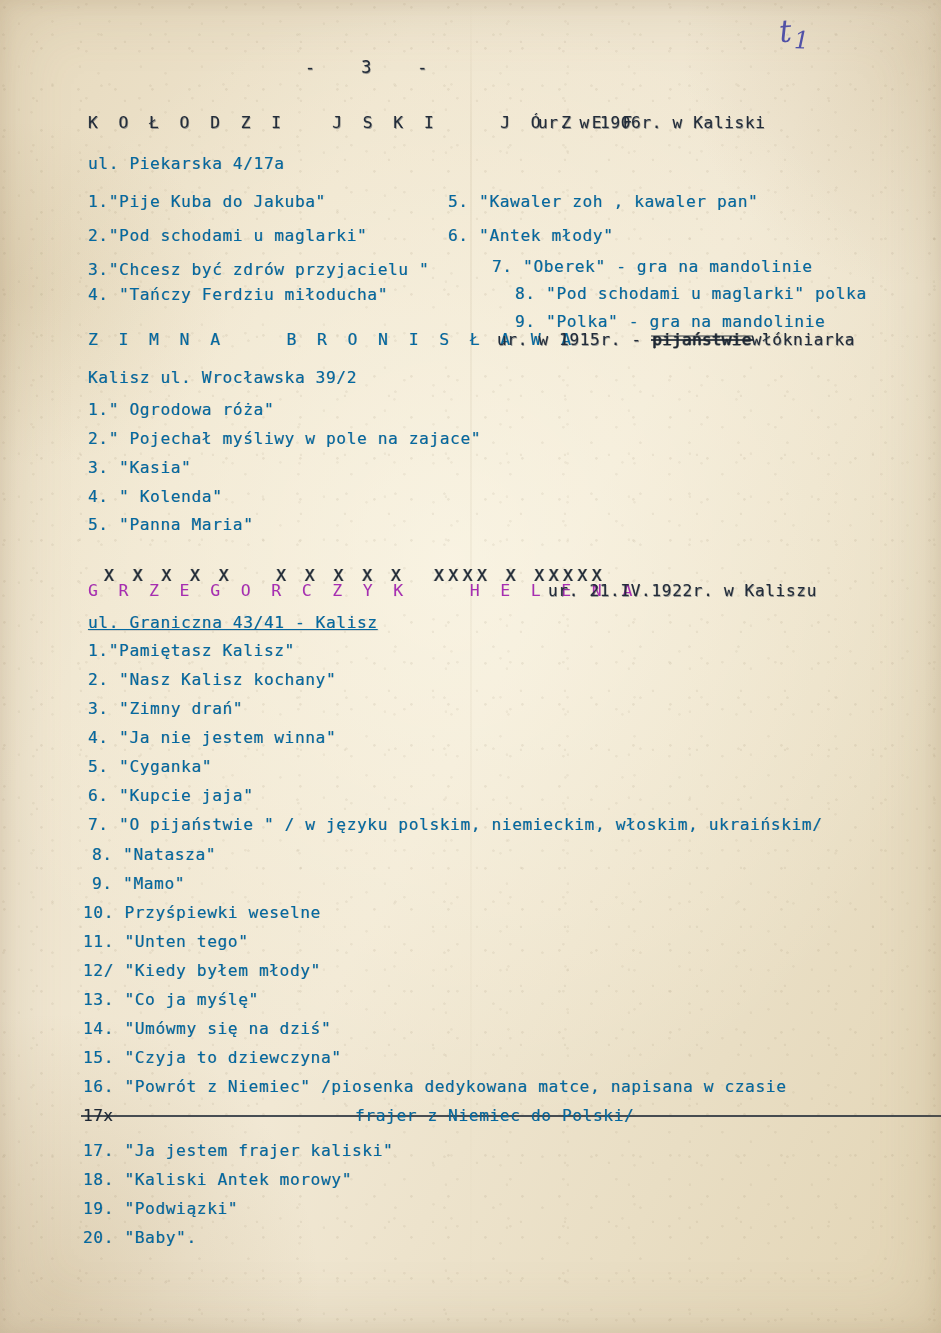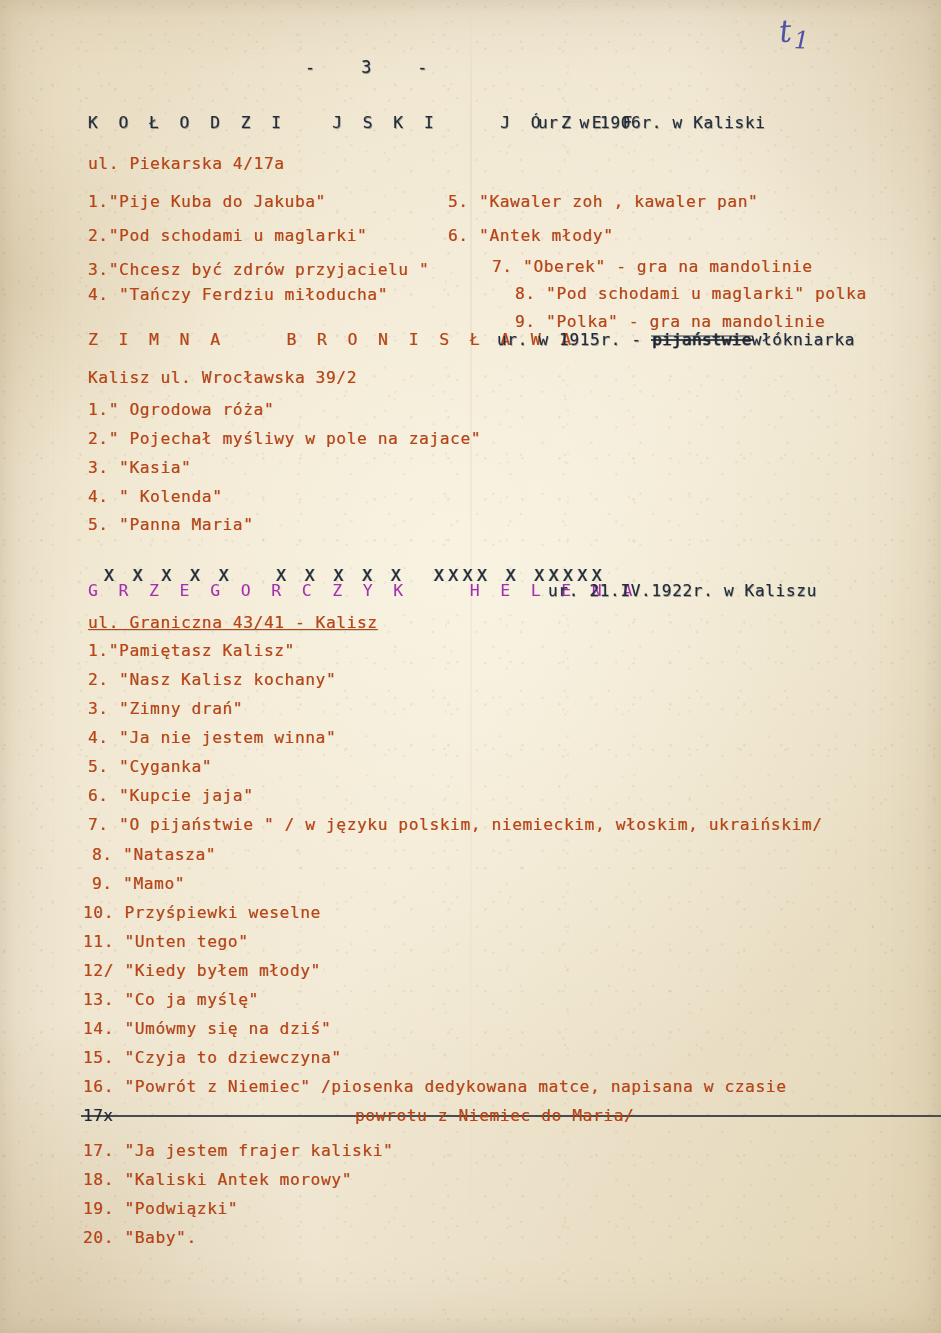--- a/index.html
+++ b/index.html
@@ -47,21 +47,21 @@
     inset: 0;
     color: #26313f;
   }
 
   .ln {
     position: absolute;
     white-space: pre;
     font-family: "DejaVu Sans Mono", monospace;
     font-size: 16.2px;
     letter-spacing: .6px;
-    color: #c2410c;
+    color: #0369a1;
     text-shadow: 0.5px 0.4px 0 rgba(45,58,74,.30), -0.4px 0.3px 0 rgba(45,58,74,.14);
   }
   
   .faint { color: #a21caf; opacity: .92; text-shadow: 0.5px 0.4px 0 rgba(93,101,117,.22); }
   .dark  { color: #222c3a; text-shadow: 0.6px 0.5px 0 rgba(34,44,58,.42), -0.5px 0.3px 0 rgba(34,44,58,.20); }
 
   .pagenum {
     letter-spacing: 1px;
     font-size: 17px;
   }
@@ -213,21 +213,21 @@
   <div class="ln" style="left:92px; top:874px;">9. "Mamo"</div>
   <div class="ln" style="left:83px; top:903px;">10. Przyśpiewki weselne</div>
   <div class="ln" style="left:83px; top:932px;">11. "Unten tego"</div>
   <div class="ln" style="left:83px; top:961px;">12/ "Kiedy byłem młody"</div>
   <div class="ln" style="left:83px; top:990px;">13. "Co ja myślę"</div>
   <div class="ln" style="left:83px; top:1019px;">14. "Umówmy się na dziś"</div>
   <div class="ln" style="left:83px; top:1048px;">15. "Czyja to dziewczyna"</div>
   <div class="ln" style="left:83px; top:1077px;">16. "Powrót z Niemiec" /piosenka dedykowana matce, napisana w czasie</div>
 
   <div class="ln smallstrike" style="left:83px; top:1106px;">17x</div>
-  <div class="ln" style="left:355px; top:1106px;">powrotu z Niemiec do Maria/</div>
+  <div class="ln" style="left:355px; top:1106px;">frajer z Niemiec do Polski/</div>
 
   <div class="ln" style="left:83px; top:1141px;">17. "Ja jestem frajer kaliski"</div>
   <div class="ln" style="left:83px; top:1170px;">18. "Kaliski Antek morowy"</div>
   <div class="ln" style="left:83px; top:1199px;">19. "Podwiązki"</div>
   <div class="ln" style="left:83px; top:1228px;">20. "Baby".</div>
 
 </div>
 
 <div id="vign"></div>
 

